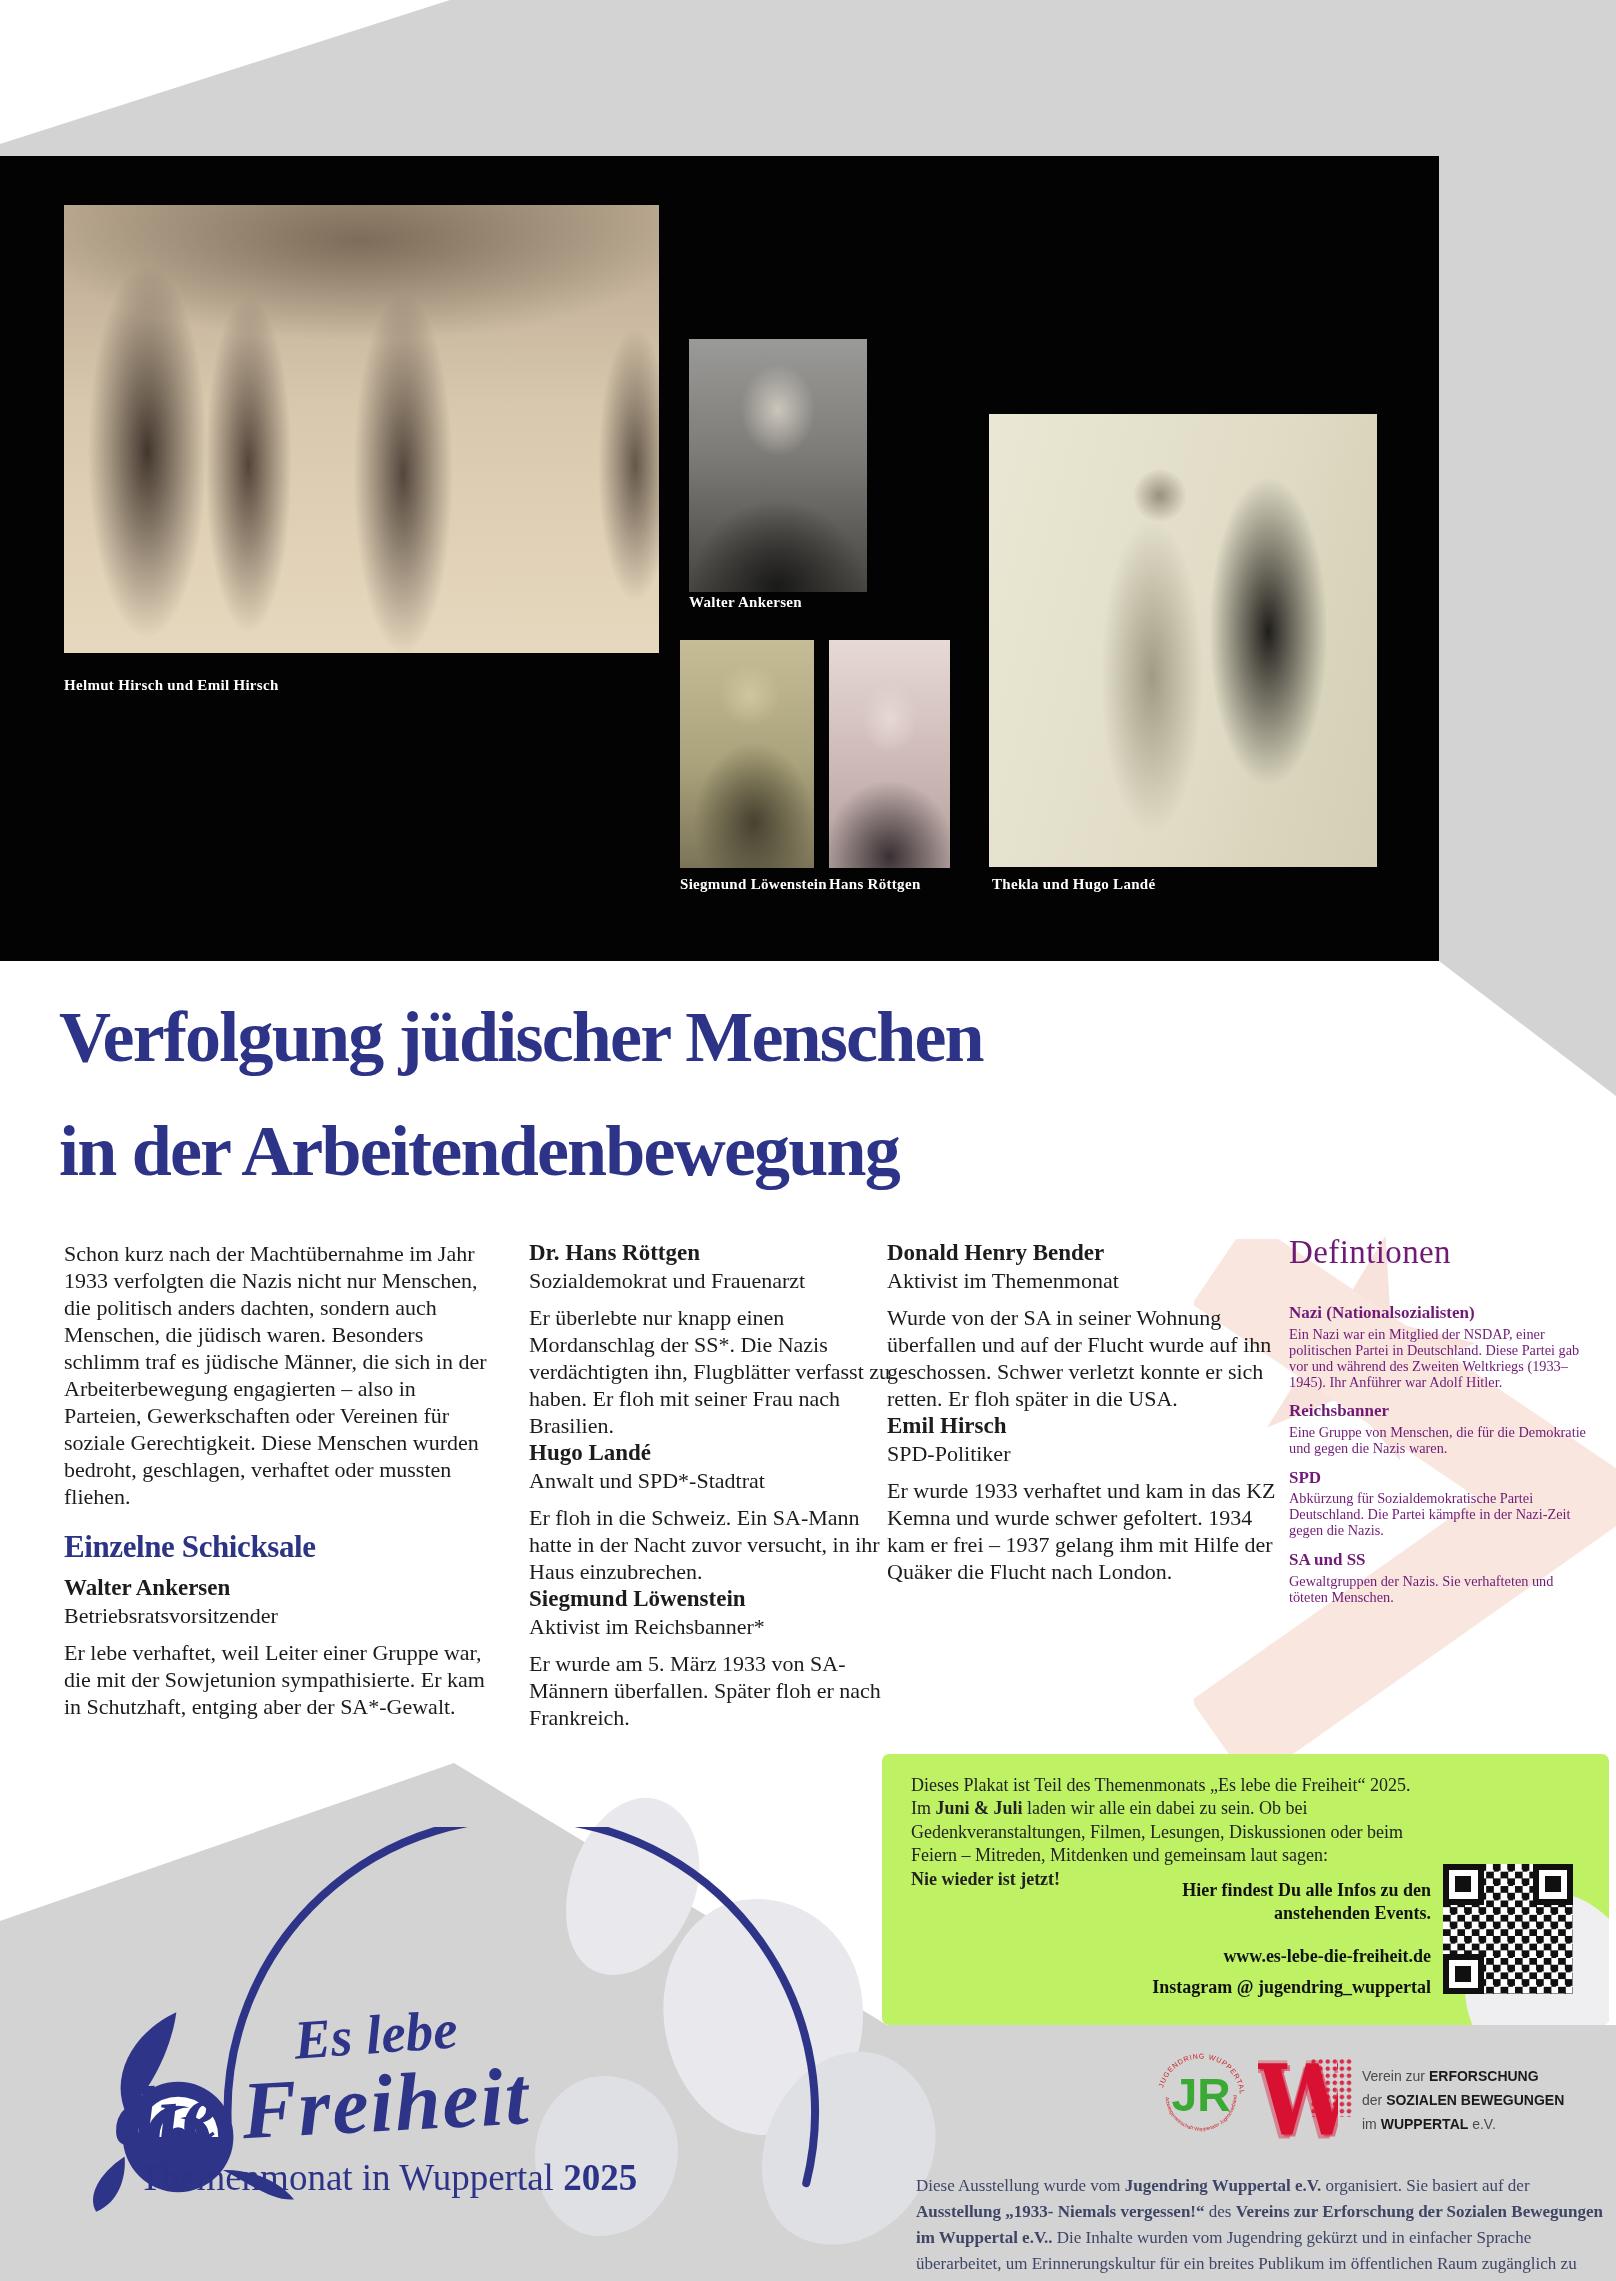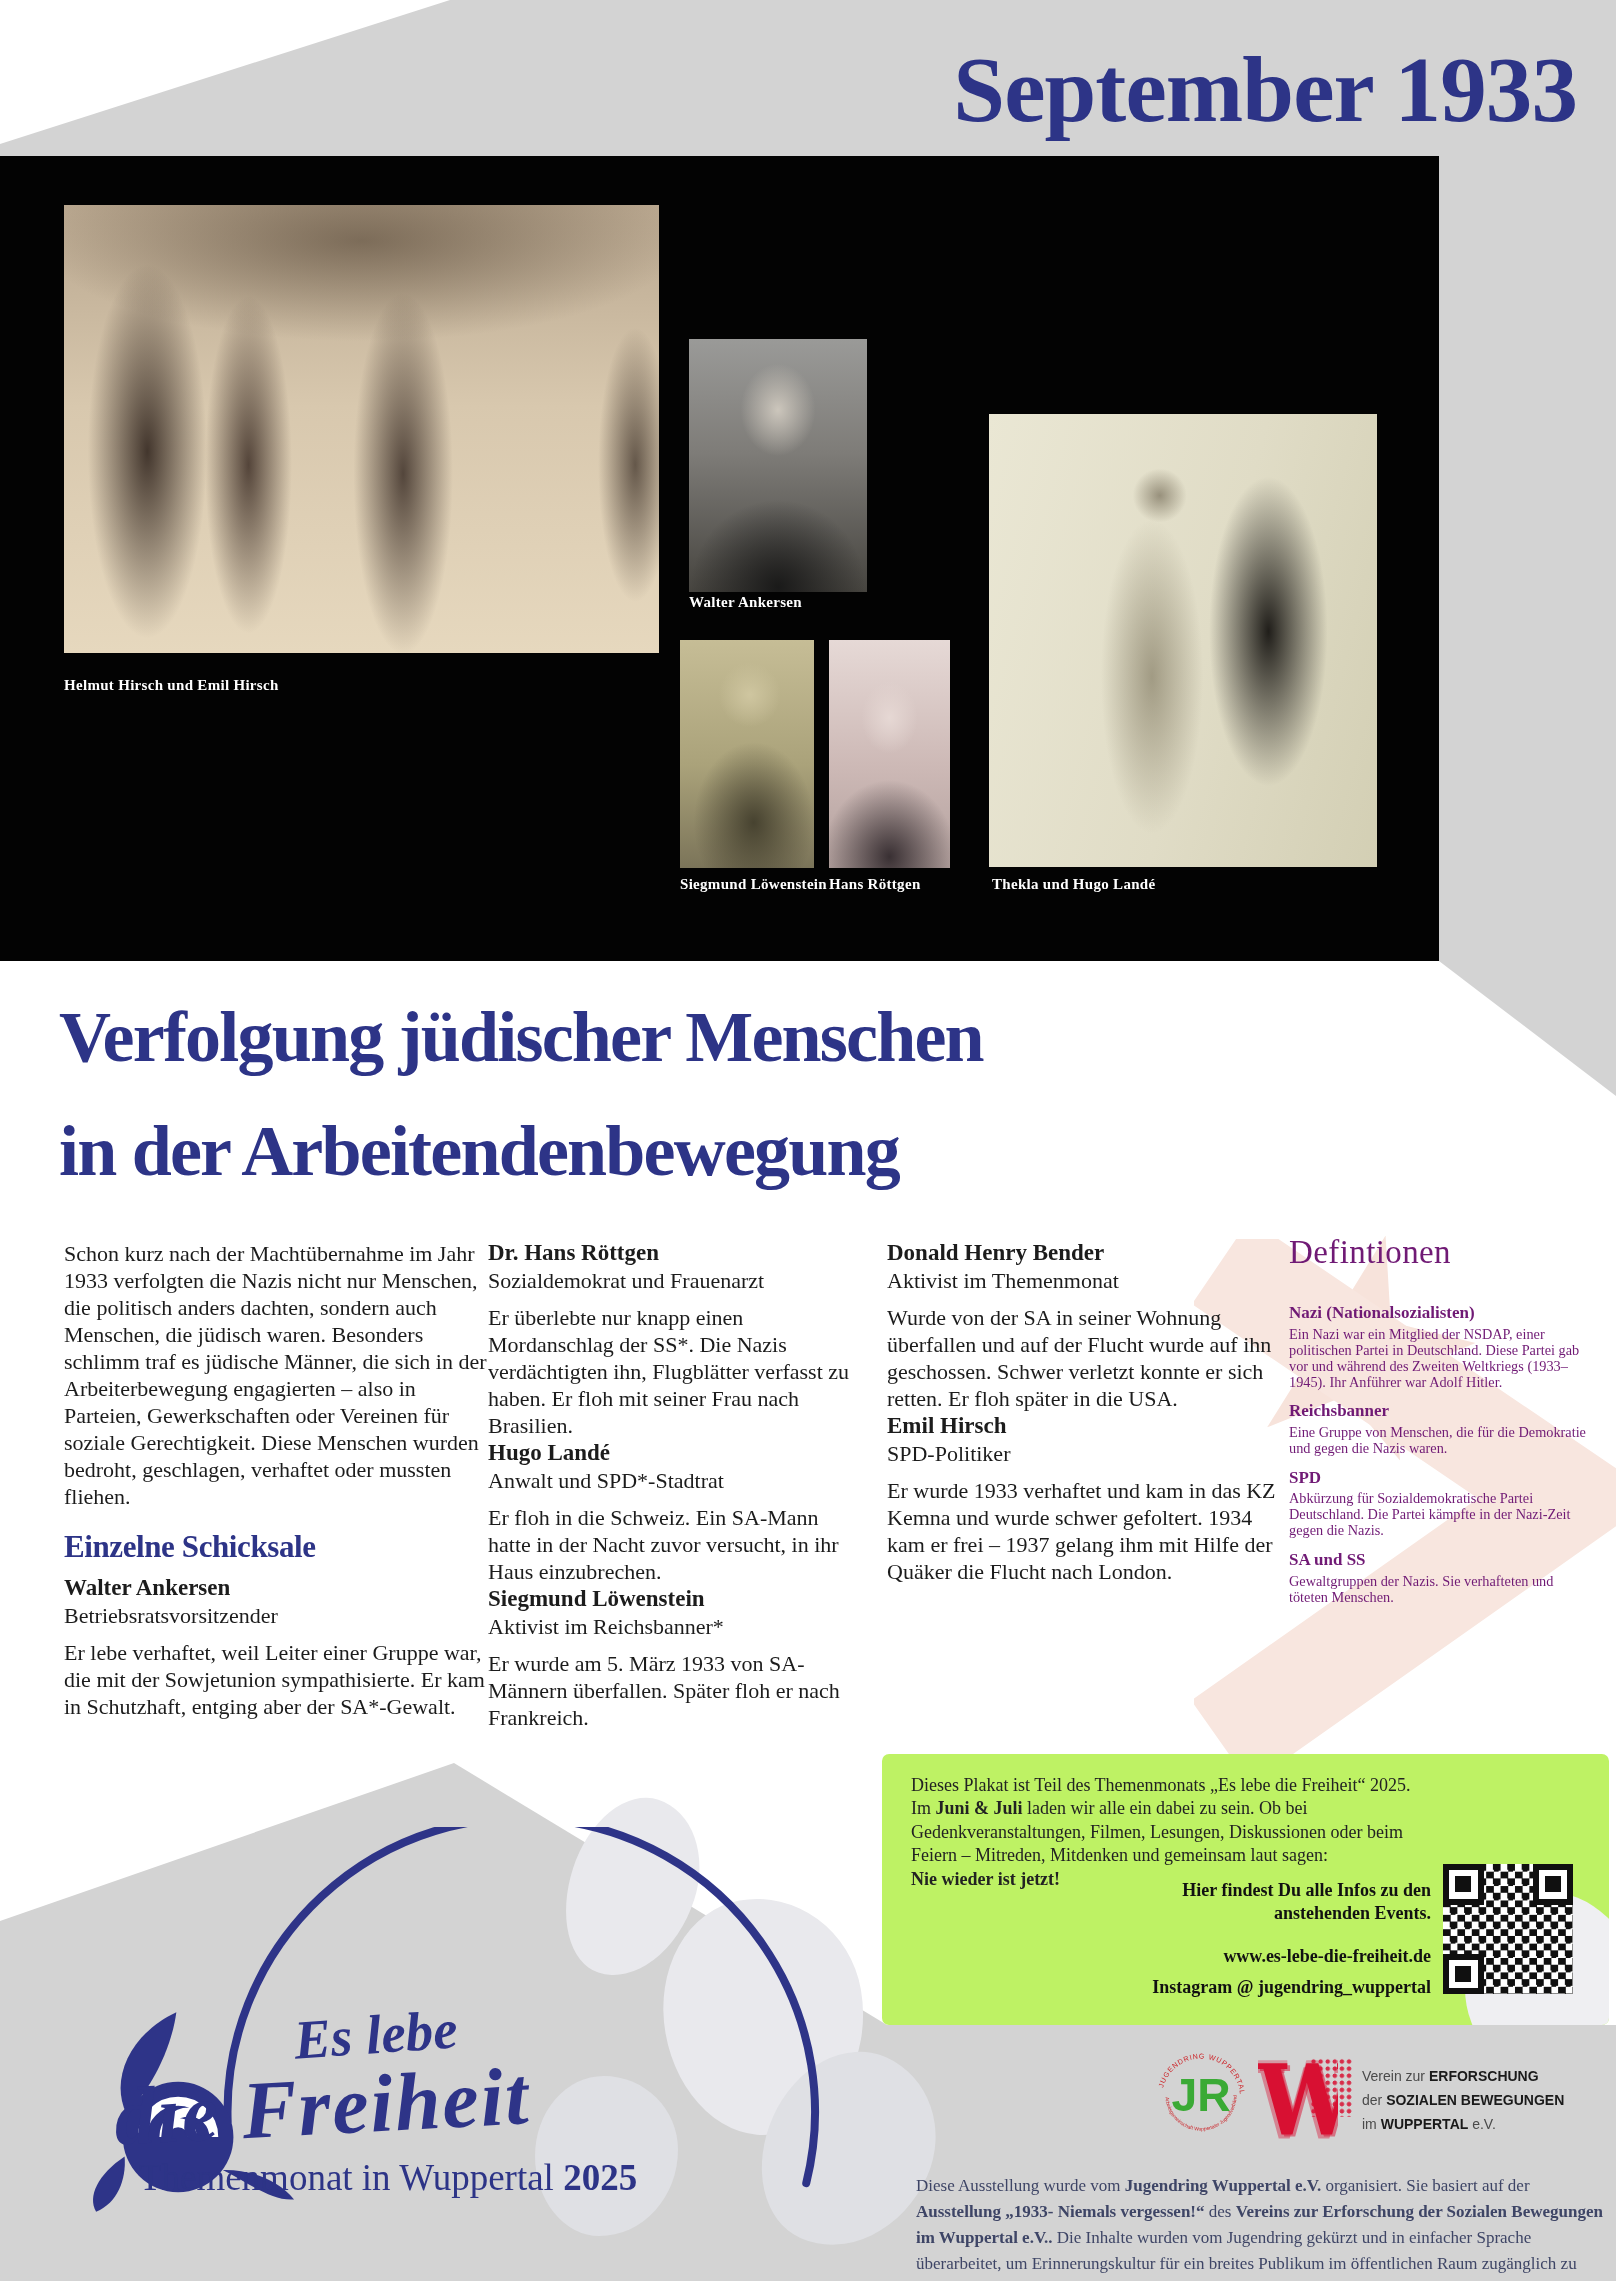--- a/index.html
+++ b/index.html
@@ -51,21 +51,21 @@
     linear-gradient(180deg,#e6d9d6 0%,#cdb9b6 55%,#b3a19e 100%);}
   .ph-thekla{left:989px;top:258px;width:388px;height:453px;background:
     radial-gradient(ellipse 80px 209px at 72% 48%,rgba(22,20,17,.95),rgba(22,20,17,0) 74%),
     radial-gradient(ellipse 71px 218px at 42% 58%,rgba(118,110,86,.6),rgba(118,110,86,0) 72%),
     radial-gradient(ellipse 36px 36px at 44% 18%,rgba(90,80,60,.55),rgba(90,80,60,0) 75%),
     linear-gradient(105deg,#eae7d4 0%,#e0dcc6 55%,#d3cfb4 100%);}
 
   
   .col{line-height:27px;font-size:22px;color:#1c1c1c;}
   .col1{left:64px;top:1240px;width:426px;}
-  .col2{left:488px;top:1239px;width:374px;}
+  .col2{left:529px;top:1239px;width:374px;}
   .col3{left:887px;top:1239px;width:390px;}
   .p-name{font-weight:bold;font-size:23px;margin-top:23px;}
   .p-name:first-child{margin-top:0;}
   .p-role{margin-top:0.9px;}
   .p-text{margin-top:10px;}
   .schicksale{color:#2d3487;font-weight:bold;font-size:31px;margin:23px 0 14.3px;letter-spacing:-0.4px;}
 
   
   .defs{left:1289px;top:1234px;width:299px;color:#701a75;}
   .defs-h{font-size:33px;letter-spacing:0.4px;}
@@ -118,21 +118,20 @@
   <div class="abs white-top-tri"></div>
   <div class="abs salmon-star"></div>
   <svg class="abs" style="left:1194px;top:1239px;" width="422" height="535" viewBox="0 0 474 600">
     <polyline points="30,25 420,290 30,565" fill="none" stroke="#f8e6df" stroke-width="115"></polyline>
   </svg>
   <div class="abs blob" style="left:570px;top:1796px;width:125px;height:183px;transform:rotate(18deg);"></div>
   <div class="abs blob" style="left:664px;top:1898px;width:200px;height:236px;transform:rotate(-10deg);"></div>
   <div class="abs blob" style="left:535px;top:2076px;width:143px;height:160px;background:#dfe0e4;"></div>
   <div class="abs blob" style="left:766px;top:2050px;width:165px;height:200px;background:#dfe0e4;transform:rotate(24deg);"></div>
 
-  <div class="abs title">September 1933</div>
 
   <div class="abs panel">
     <div class="photo ph-helmut"></div>
     <div class="cap" style="left:64px;top:521px;">Helmut Hirsch und Emil Hirsch</div>
     <div class="photo ph-walter"></div>
     <div class="cap" style="left:689px;top:438px;">Walter Ankersen</div>
     <div class="photo ph-siegmund"></div>
     <div class="cap" style="left:680px;top:720px;">Siegmund Löwenstein</div>
     <div class="photo ph-hans"></div>
     <div class="cap" style="left:829px;top:720px;">Hans Röttgen</div>

